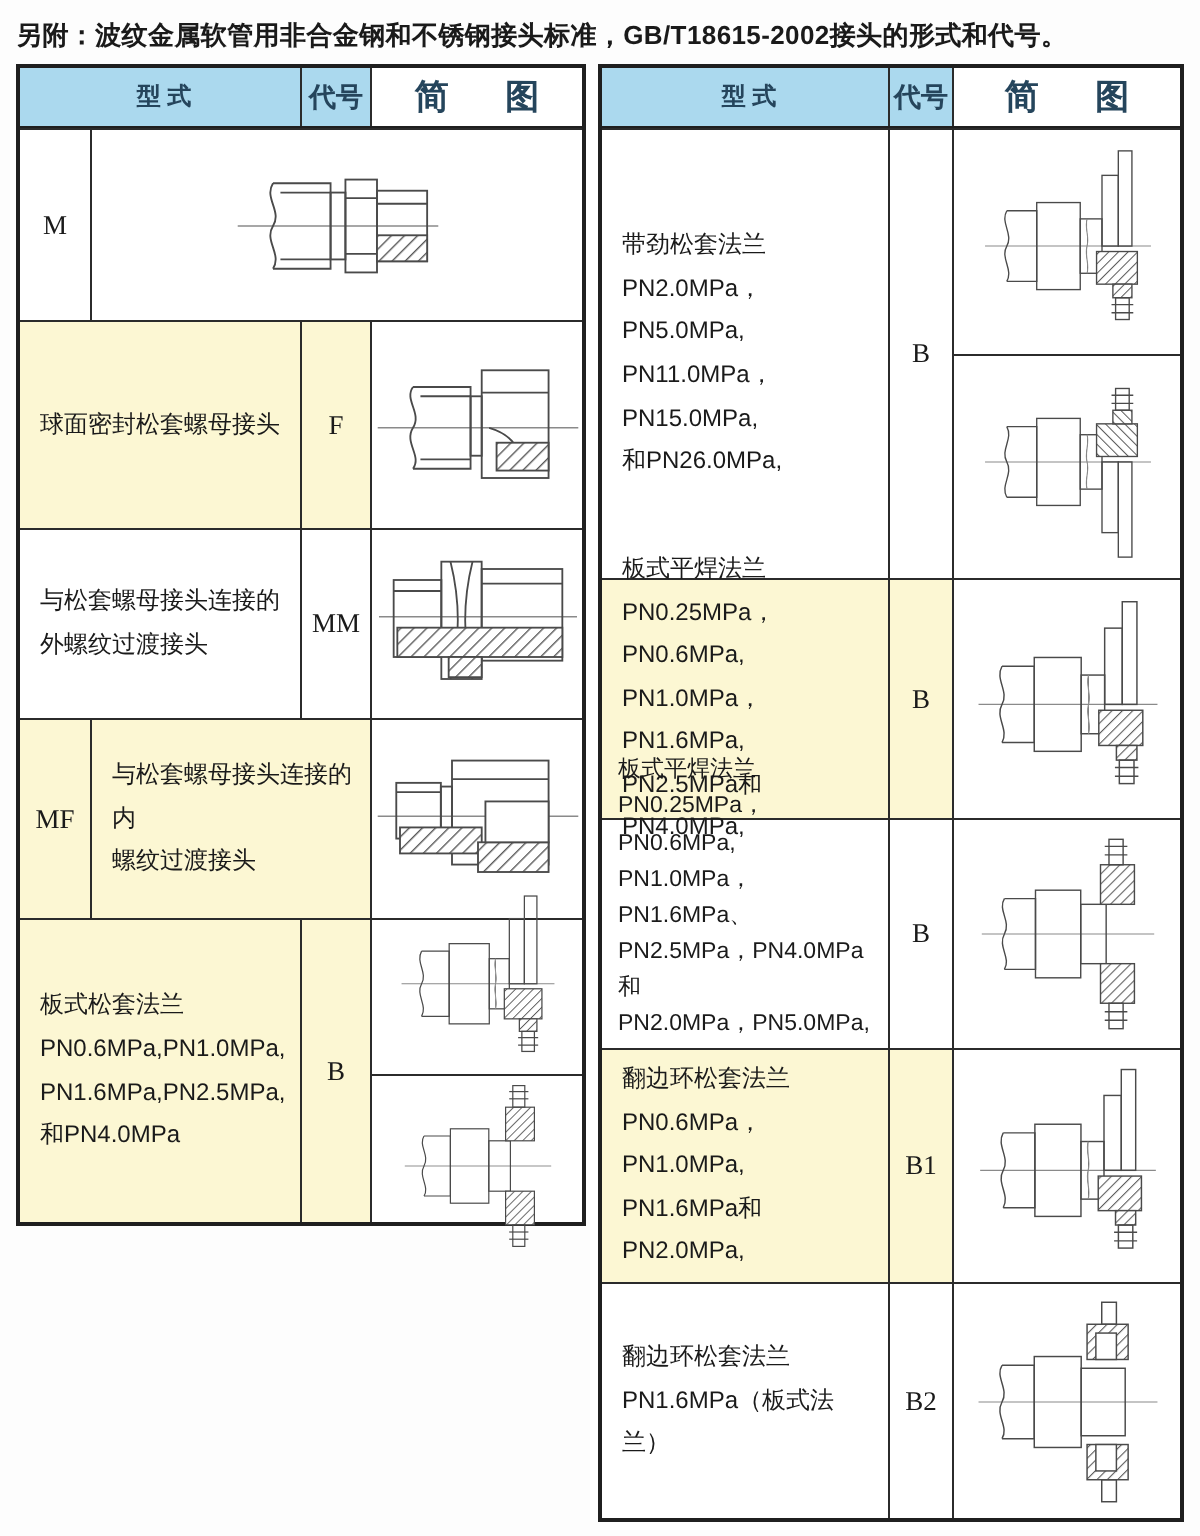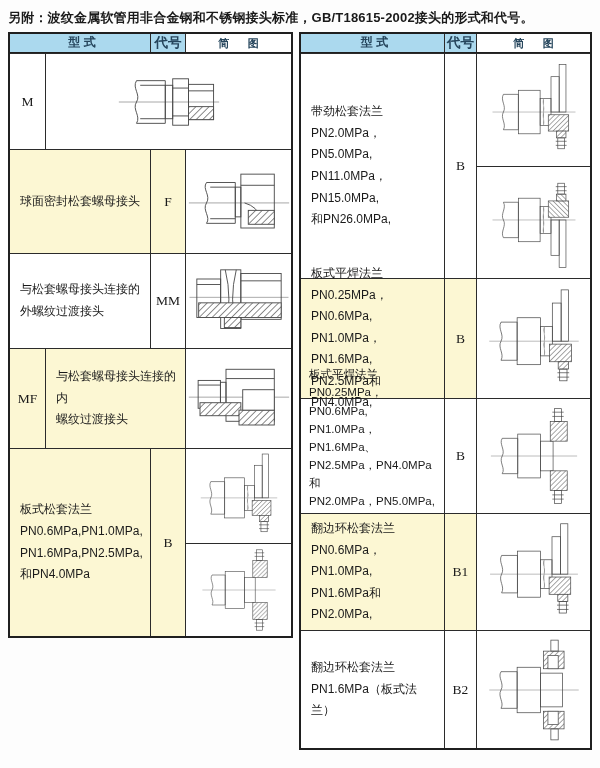--- a/index.html
+++ b/index.html
@@ -10,31 +10,31 @@
   }
   .page-title{
     padding:9px 8px 5px 8px;font-size:13px;font-weight:700;letter-spacing:.2px;
   }
   .tables{display:flex;gap:6px;padding:0 8px;align-items:flex-start;}
   .tbl{border:2px solid var(--border,#1f1f1f);background:#fff;box-sizing:border-box;}
   .tbl-left{width:285px;}
   .tbl-right{width:293px;}
   .row{display:flex;box-sizing:border-box;}
   .row + .row{border-top:1px solid #2b2b2b;}
-  .hdr-row{height:19px;background:var(--hdr,#abd9ee);border-bottom:1px solid #1f1f1f;}
+  .hdr-row{height:30px;background:var(--hdr,#abd9ee);border-bottom:1px solid #1f1f1f;}
   .cell{box-sizing:border-box;position:relative;}
   .cell + .cell{border-left:1px solid #2b2b2b;}
   .tbl-left  .c-type{width:140px;}
   .tbl-left  .c-code{width:35px;}
   .tbl-left  .c-diag{flex:1;}
   .tbl-right .c-type{width:143px;}
   .tbl-right .c-code{width:32px;}
   .tbl-right .c-diag{flex:1;}
   .hdr-cell{display:flex;align-items:center;justify-content:center;
-    font-size:11px;font-weight:600;color:#25455c;white-space:pre;}
+    font-size:17px;font-weight:600;color:#25455c;white-space:pre;}
   .c-type{display:flex;align-items:center;padding:4px 6px 4px 10px;
     font-size:12px;line-height:1.8;white-space:pre-line;}
   .c-type.dense{line-height:1.58;font-size:11.5px;padding-left:8px;}
   .c-code{display:flex;align-items:center;justify-content:center;
     font-family:"Liberation Serif","DejaVu Serif",serif;font-size:13.5px;}
   .hl{background:var(--hl,#fcf7d3);}
   .c-diag{display:flex;align-items:center;justify-content:center;background:#fff;}
   .c-diag.split{flex-direction:column;padding:0;align-items:stretch;}
   .half{flex:1;display:flex;align-items:center;justify-content:center;}
   .half + .half{border-top:1px solid #2b2b2b;}
@@ -213,21 +213,21 @@
       <div class="cell c-type hl">与松套螺母接头连接的内
 螺纹过渡接头</div>
       <div class="cell c-diag">
         <svg viewBox="0 0 112 96" width="104" height="90">
             <use href="#d-mf" width="112" height="96"></use>
           </svg>
       </div>
     </div>
 
 
-    <div class="row" style="height:188px">
+    <div class="row" style="height:152px">
       <div class="cell c-type hl">板式松套法兰
 PN0.6MPa,PN1.0MPa,
 PN1.6MPa,PN2.5MPa,
 和PN4.0MPa</div>
       <div class="cell c-code hl">B</div>
       <div class="cell c-diag split">
         <div class="half">
           <svg viewBox="0 0 130 150" width="100" height="94">
               <use href="#d-flange-up" width="130" height="150"></use>
             </svg>

